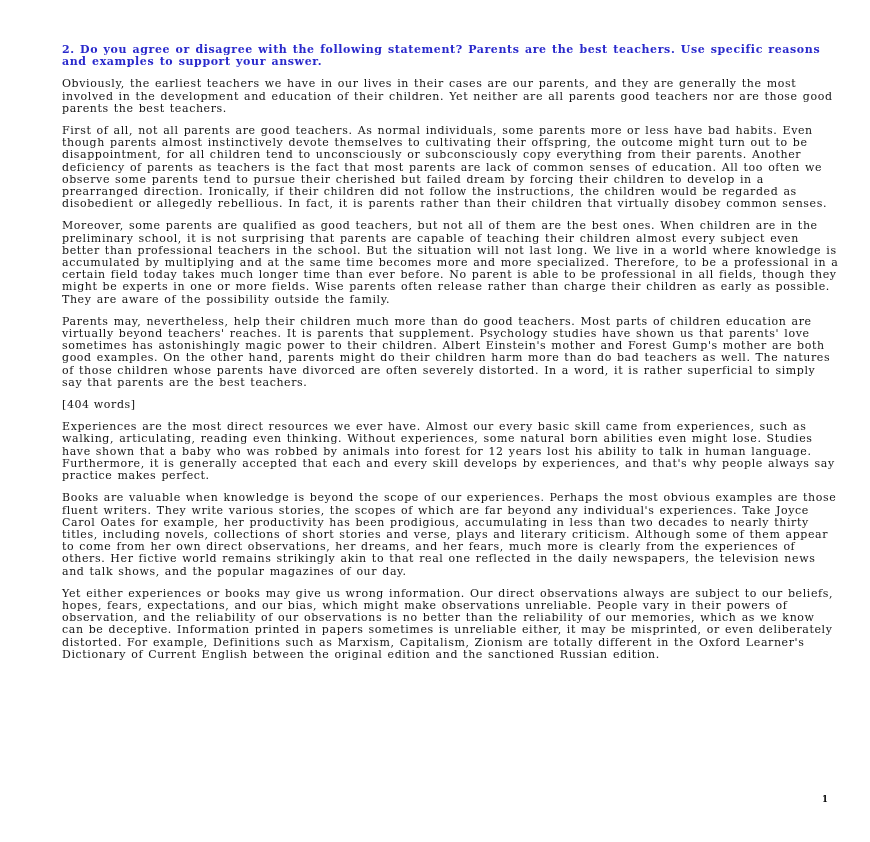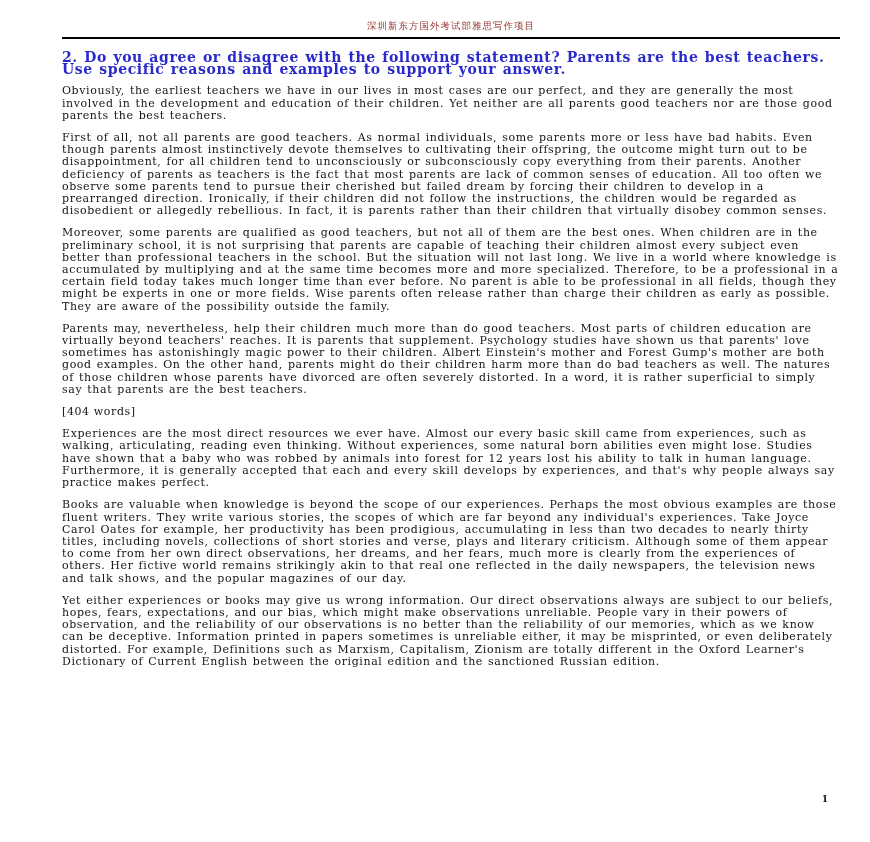--- a/index.html
+++ b/index.html
@@ -28,25 +28,25 @@
     font-size: 9.5px;
     letter-spacing: 1px;
     color: #953735;
     padding-bottom: 4px;
     border-bottom: 2px solid #000000;
     font-family: "DejaVu Sans", "Liberation Sans", sans-serif;
   }
   .essay-question {
     color: #2929cc;
     font-weight: bold;
-    font-size: 14px;
+    font-size: 11px;
     line-height: 12.2px;
     letter-spacing: 0.6px;
     word-spacing: 1px;
-    margin-top: 12px;
+    margin-top: 24px;
     margin-bottom: 10px;
   }
   p.body-para {
     font-size: 11px;
     line-height: 12.2px;
     letter-spacing: 0.6px;
     word-spacing: 1px;
     margin-bottom: 10px;
     color: #141414;
   }
@@ -67,25 +67,24 @@
     color: #000000;
     font-family: "DejaVu Serif", serif;
   }
 </style>
 </head>
 <body>
 
 <div class="page">
   <div class="content">
 
-    <div class="doc-header">深圳新东方国外考试部雅思写作项目</div>
 
     <div class="essay-question">2. Do you agree or disagree with the following statement? Parents are the best teachers. Use specific reasons and examples to support your answer.</div>
 
-    <p class="body-para">Obviously, the earliest teachers we have in our lives in most cases are our perfect, and they are generally the most involved in the development and education of their children. Yet neither are all parents good teachers nor are those good parents the best teachers.</p>
+    <p class="body-para">Obviously, the earliest teachers we have in our lives in their cases are our parents, and they are generally the most involved in the development and education of their children. Yet neither are all parents good teachers nor are those good parents the best teachers.</p>
     <p class="body-para">First of all, not all parents are good teachers. As normal individuals, some parents more or less have bad habits. Even though parents almost instinctively devote themselves to cultivating their offspring, the outcome might turn out to be disappointment, for all children tend to unconsciously or subconsciously copy everything from their parents. Another deficiency of parents as teachers is the fact that most parents are lack of common senses of education. All too often we observe some parents tend to pursue their cherished but failed dream by forcing their children to develop in a prearranged direction. Ironically, if their children did not follow the instructions, the children would be regarded as disobedient or allegedly rebellious. In fact, it is parents rather than their children that virtually disobey common senses.</p>
     <p class="body-para">Moreover, some parents are qualified as good teachers, but not all of them are the best ones. When children are in the preliminary school, it is not surprising that parents are capable of teaching their children almost every subject even better than professional teachers in the school. But the situation will not last long. We live in a world where knowledge is accumulated by multiplying and at the same time becomes more and more specialized. Therefore, to be a professional in a certain field today takes much longer time than ever before. No parent is able to be professional in all fields, though they might be experts in one or more fields. Wise parents often release rather than charge their children as early as possible.  They are aware of the possibility outside the family.</p>
     <p class="body-para">Parents may, nevertheless, help their children much more than do good teachers. Most parts of children education are virtually beyond teachers' reaches.  It is parents that supplement. Psychology studies have shown us that parents' love sometimes has astonishingly magic power to their children. Albert Einstein's mother and Forest Gump's mother are both good examples. On the other hand, parents might do their children harm more than do bad teachers as well. The natures of those children whose parents have divorced are often severely distorted. In a word, it is rather superficial to simply say that parents are the best teachers.</p>
 
     <div class="word-count">[404 words]</div>
 
 
     <p class="body-para">Experiences are the most direct resources we ever have. Almost our every basic skill came from experiences, such as walking, articulating, reading even thinking. Without experiences, some natural born abilities even might lose. Studies have shown that a baby who was robbed by animals into forest for 12 years lost his ability to talk in human language. Furthermore, it is generally accepted that each and every skill develops by experiences, and that's why people always say practice makes perfect.</p>
     <p class="body-para">Books are valuable when knowledge is beyond the scope of our experiences. Perhaps the most obvious examples are those fluent writers. They write various stories, the scopes of which are far beyond any individual's experiences. Take Joyce Carol Oates for example, her productivity has been prodigious, accumulating in less than two decades to nearly thirty titles, including novels, collections of short stories and verse, plays and literary criticism. Although some of them appear to come from her own direct observations, her dreams, and her fears, much more is clearly from the experiences of others. Her fictive world remains strikingly akin to that real one reflected in the daily newspapers, the television news and talk shows, and the popular magazines of our day.</p>
     <p class="body-para">Yet either experiences or books may give us wrong information. Our direct observations always are subject to our beliefs, hopes, fears, expectations, and our bias, which might make observations unreliable. People vary in their powers of observation, and the reliability of our observations is no better than the reliability of our memories, which as we know can be deceptive. Information printed in papers sometimes is unreliable either, it may be misprinted, or even deliberately distorted. For example, Definitions such as Marxism, Capitalism, Zionism are totally different in the Oxford Learner's Dictionary of Current English between the original edition and the sanctioned Russian edition.</p>

